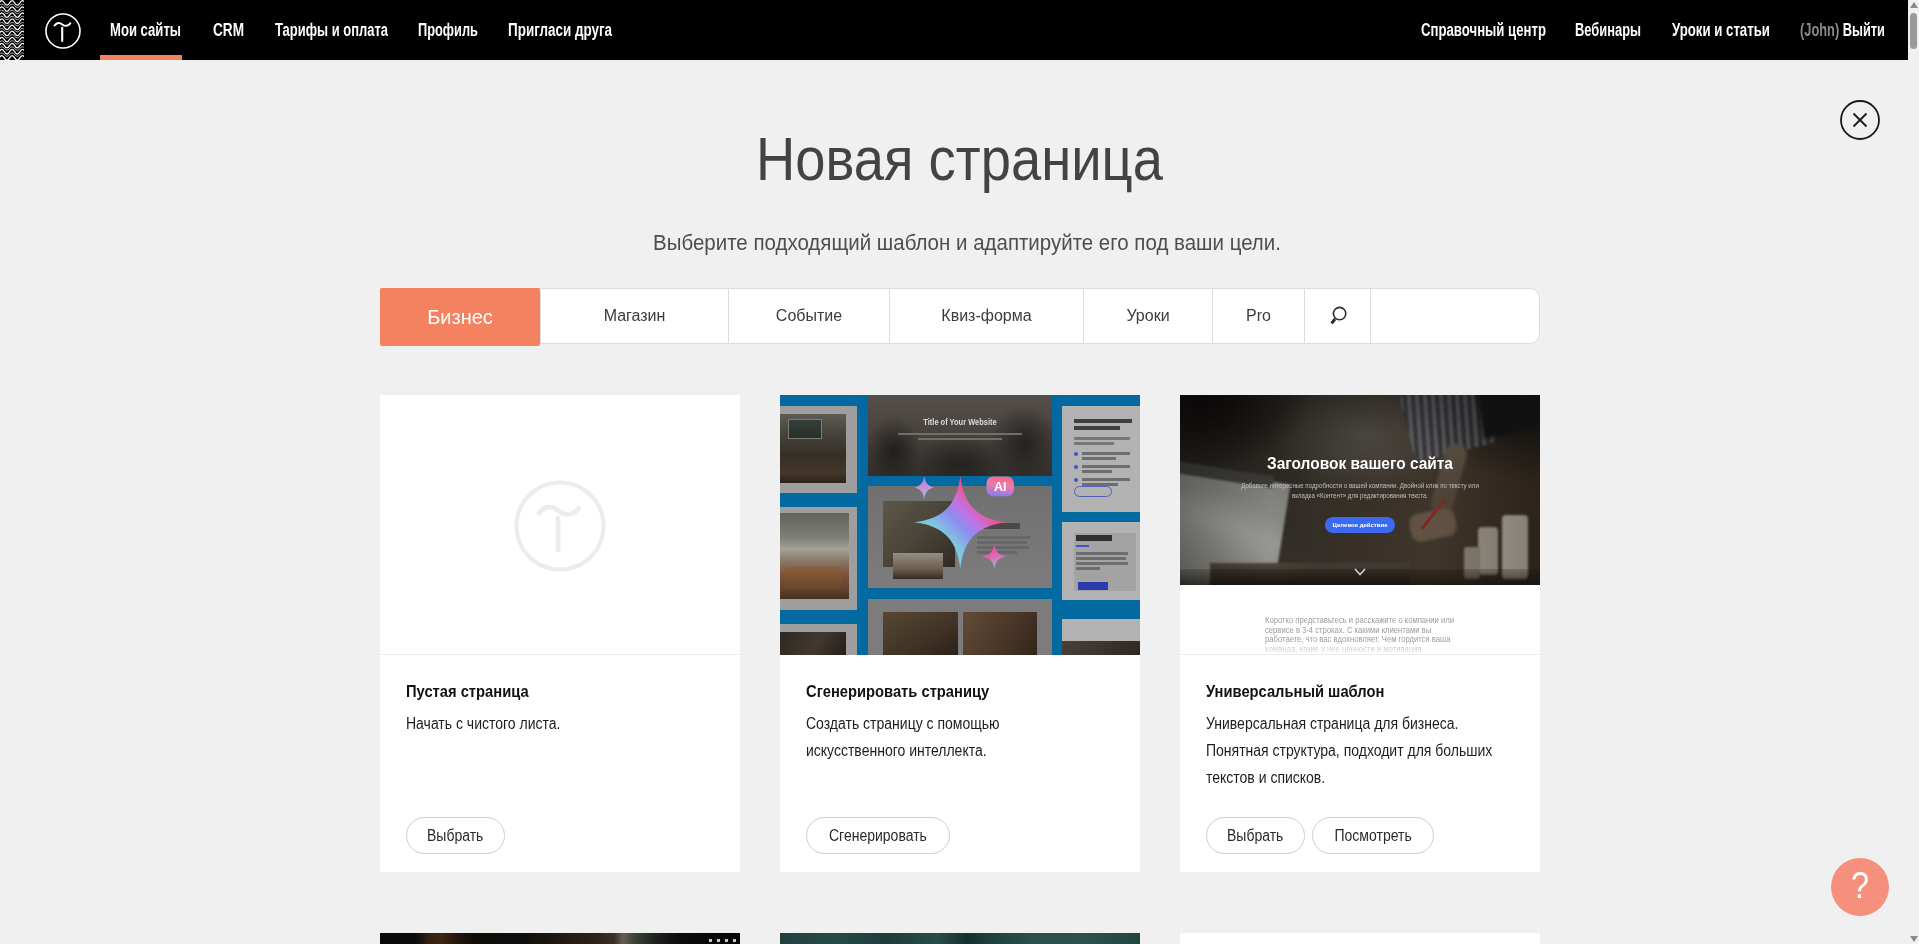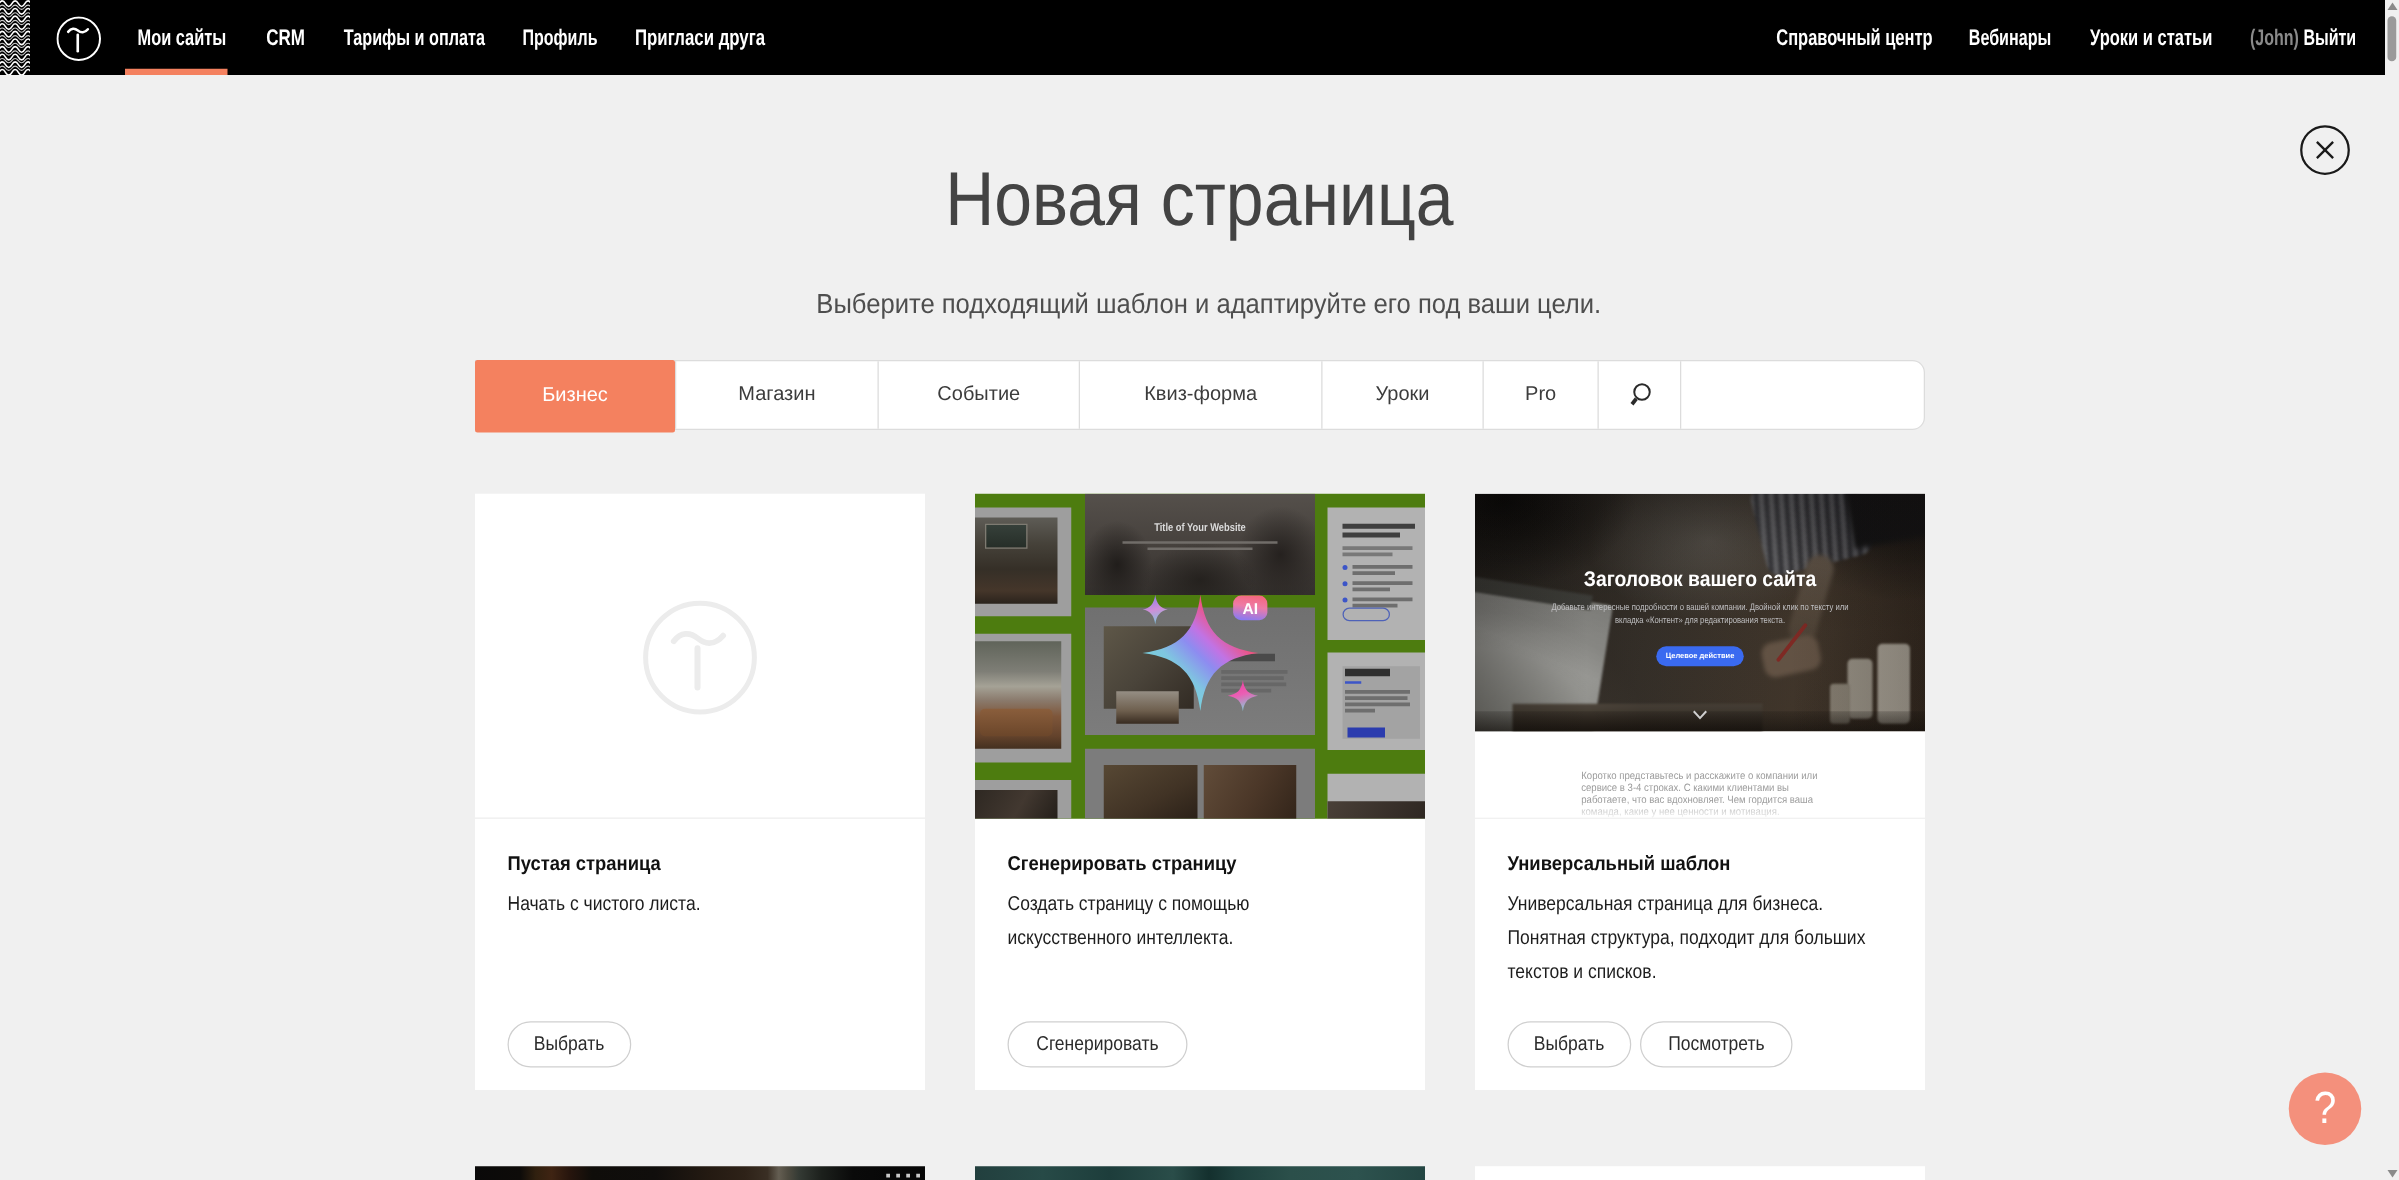--- a/index.html
+++ b/index.html
@@ -17,21 +17,21 @@
   .close { position:absolute; left:1840px; top:100px; width:40px; height:40px; }
 
   
   .title { position:absolute; left:0; top:129px; width:1919px; text-align:center; font-size:61px; line-height:61px; color:#434343; font-weight:normal; transform:scaleX(0.891); }
   .subtitle { position:absolute; left:0; top:230px; width:1934px; text-align:center; font-size:22px; color:#4e4e4e; transform:scaleX(0.931); }
 
   
   .tabs { position:absolute; left:380px; top:288px; width:1160px; height:56px; background:#fff; border:1px solid #dcdcdc; border-radius:0 10px 10px 0; display:flex; }
   .tab { border-right:1px solid #dcdcdc; height:100%; display:flex; align-items:center; justify-content:center; font-size:16px; color:#3c3c3c; }
   .tab:last-child { border-right:none; }
-  .tab-active { position:absolute; left:-1px; top:-1px; width:160px; height:58px; background:#f4815f; color:#fff; display:flex; align-items:center; justify-content:center; font-size:16px; border-radius:2px; }
+  .tab-active { position:absolute; left:-1px; top:-1px; width:160px; height:58px; background:#f4815f; color:#fff; display:flex; align-items:center; justify-content:center; font-size:20px; border-radius:2px; }
 
   
   .card { position:absolute; width:360px; background:#fff; }
   .row1 { top:395px; height:477px; }
   .c1 { left:380px; } .c2 { left:780px; } .c3 { left:1180px; }
   .preview { position:absolute; left:0; top:0; width:360px; height:260px; overflow:hidden; }
   .card-title { position:absolute; left:26px; top:288px; font-size:16px; font-weight:bold; color:#111; white-space:nowrap; transform:scaleX(0.92); transform-origin:0 0; }
   .card-desc  { position:absolute; left:26px; top:315px; font-size:16px; color:#1d1d1d; line-height:27px; white-space:nowrap; transform:scaleX(0.875); transform-origin:0 0; }
   .btnrow { position:absolute; left:26px; top:422px; display:flex; gap:7px; }
   .pill { height:37px; border:1px solid #cfcfcf; border-radius:19px; font-size:16px; color:#2b2b2b; background:#fff; white-space:nowrap; display:flex; align-items:center; justify-content:center; }
@@ -44,21 +44,21 @@
   .help { position:absolute; left:1831px; top:858px; width:58px; height:58px; border-radius:50%; background:#f4907c; color:#fff; font-size:36px; font-weight:normal; text-align:center; line-height:56px; }
   .help span { display:inline-block; transform:scaleX(0.9); }
 
   
   .sbar { position:absolute; right:0; top:0; width:11px; height:944px; }
   .sthumb { position:absolute; left:2px; top:13px; width:7px; height:36px; background:#9a9a9a; border-radius:4px; }
   .sarrow-up { position:absolute; left:2px; top:2px; width:0; height:0; border-left:4px solid transparent; border-right:4px solid transparent; border-bottom:6px solid #8a8a8a; }
   .sarrow-dn { position:absolute; left:2px; bottom:2px; width:0; height:0; border-left:4px solid transparent; border-right:4px solid transparent; border-top:6px solid #8a8a8a; }
 
   
-  #prev2 { background:#4d7c0f; }
+  #prev2 { background:#0369a1; }
   #prev2 .ph { position:absolute; }
 
   
   #prev3 .hero { position:absolute; left:0; top:0; width:360px; height:190px; overflow:hidden;
      background:
        radial-gradient(150px 100px at 6% 2%, rgba(0,0,0,0.85), rgba(0,0,0,0) 72%),
        radial-gradient(160px 120px at 97% 0%, rgba(8,8,10,0.92), rgba(0,0,0,0) 72%),
        radial-gradient(130px 85px at 52% 20%, rgba(128,125,118,0.5), rgba(0,0,0,0) 75%),
        linear-gradient(100deg, #27231f 0%, #39332c 40%, #473b2f 72%, #382c22 100%);
   }
@@ -118,21 +118,21 @@
   <circle cx="20" cy="20" r="19" fill="none" stroke="#1a1a1a" stroke-width="1.8"></circle>
   <line x1="13.5" y1="13.5" x2="26.5" y2="26.5" stroke="#1a1a1a" stroke-width="1.8"></line>
   <line x1="26.5" y1="13.5" x2="13.5" y2="26.5" stroke="#1a1a1a" stroke-width="1.8"></line>
 </svg>
 
 <div class="title">Новая страница</div>
 <div class="subtitle">Выберите подходящий шаблон и адаптируйте его под ваши цели.</div>
 
 <div class="tabs">
   <div class="tab" style="width:160px"></div>
-  <div class="tab" style="width:162px">Магазин</div>
+  <div class="tab" style="width:188px">Магазин</div>
   <div class="tab" style="width:161px">Событие</div>
   <div class="tab" style="width:194px">Квиз-форма</div>
   <div class="tab" style="width:129px">Уроки</div>
   <div class="tab" style="width:92px">Pro</div>
   <div class="tab" style="width:66px">
     <svg width="22" height="22" viewBox="0 0 22 22">
         <circle cx="12.6" cy="8.6" r="6.2" fill="none" stroke="#2a2a2a" stroke-width="1.6"></circle>
         <line x1="8" y1="14" x2="4.6" y2="18.4" stroke="#2a2a2a" stroke-width="3"></line>
       </svg>
   </div>

